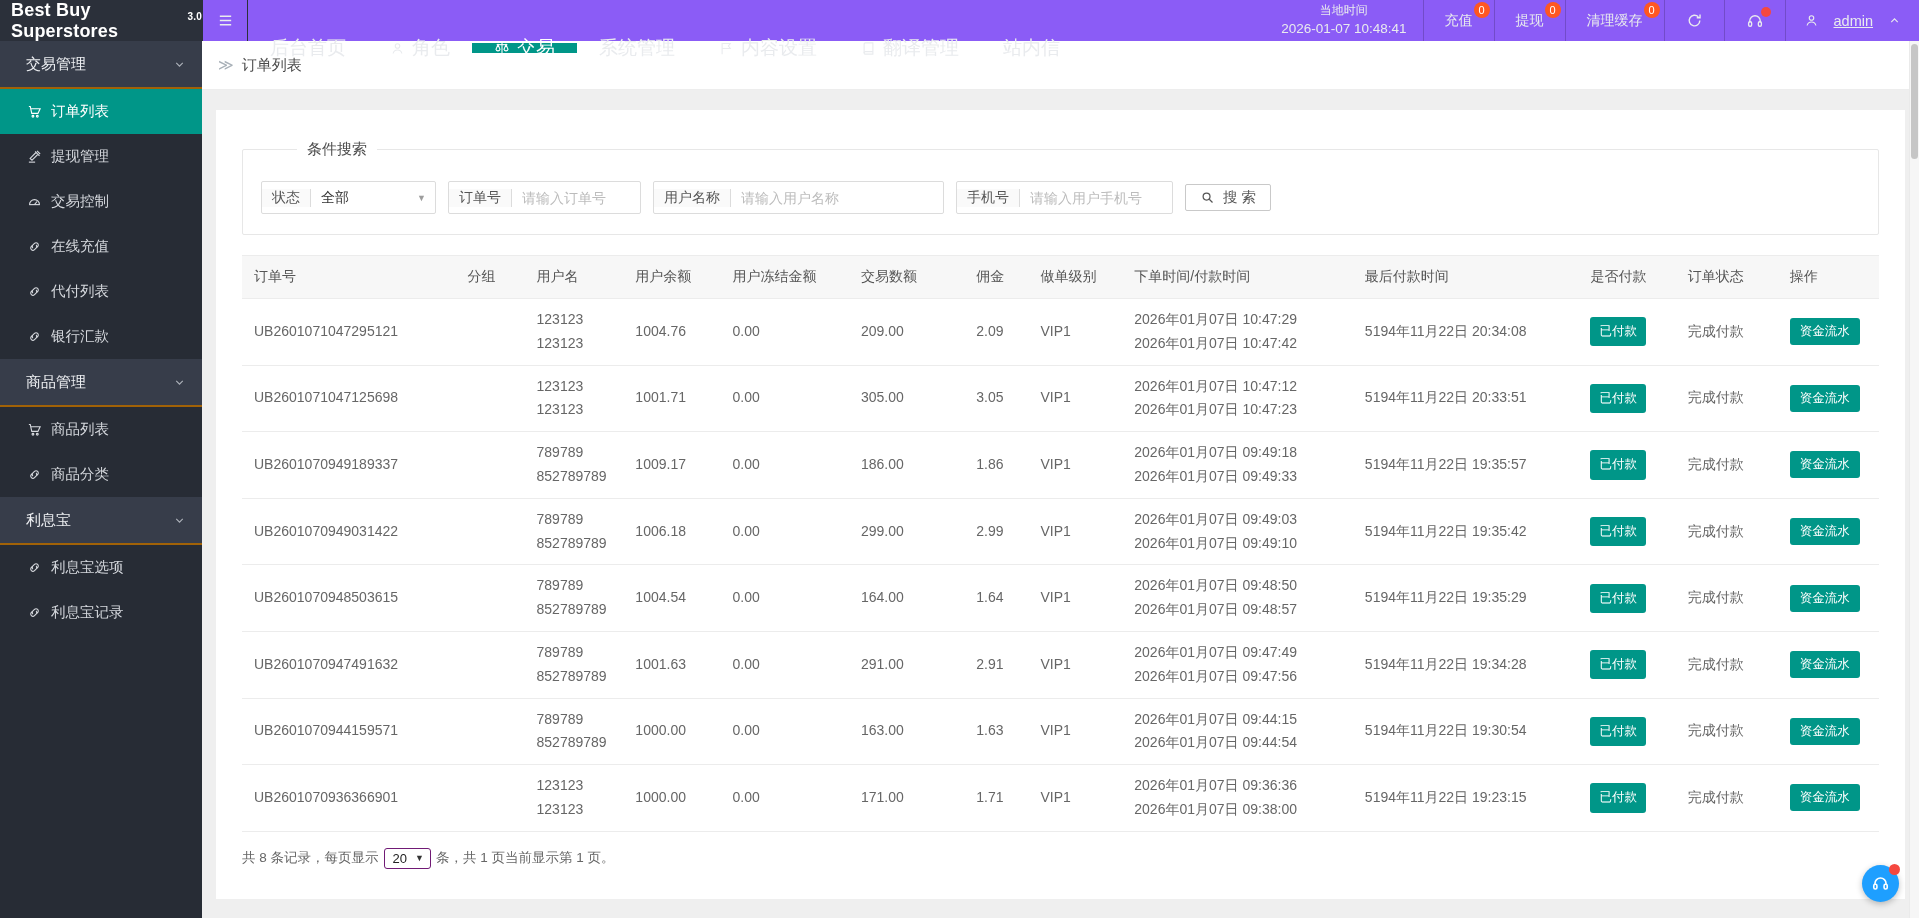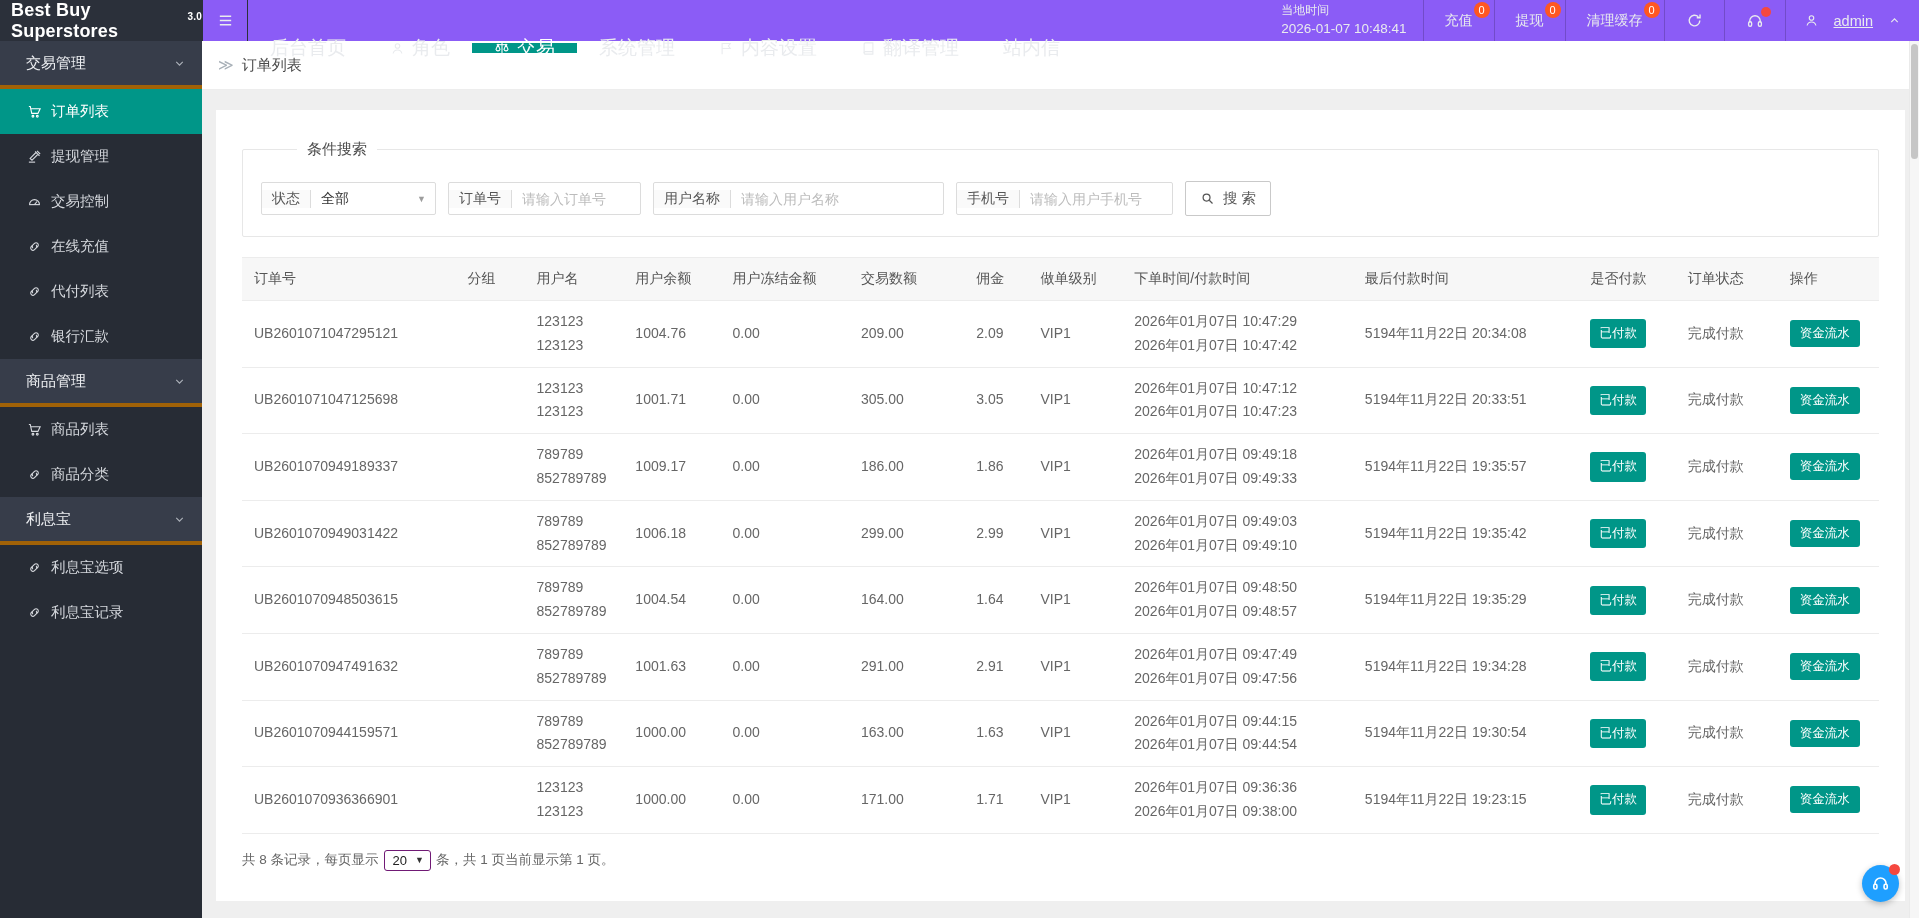--- a/index.html
+++ b/index.html
@@ -9,31 +9,31 @@
 
   
   .topbar { position:fixed; top:0; left:0; width:1919px; height:41px; background:#8b5cf6; display:flex; align-items:stretch; color:#e9ebee; z-index:50; }
   .logo { width:202px; background:#2b303a; display:flex; align-items:center; padding-left:11px; color:#fff; font-size:18px; font-weight:bold; letter-spacing:.2px; flex:0 0 auto; }
   .logo sup { font-size:10px; font-weight:bold; margin-left:3px; transform:translateY(-4px); }
   .menu-toggle { width:46px; display:flex; align-items:center; justify-content:center; border-left:1px solid #2b303a; border-right:1px solid #2b303a; cursor:pointer; }
   .nav { display:flex; align-items:stretch; }
   .nav-item { display:flex; align-items:center; gap:7px; padding:5px 22px; font-size:19px; cursor:pointer;margin-top:43px; }
   .nav-item.active { background:#009688; color:#fff; }
   .tb-right { margin-left:auto; display:flex; align-items:stretch; }
-  .tb-time { display:flex; flex-direction:column; justify-content:center; padding:0 16px; line-height:1.45; }
+  .tb-time { display:flex; flex-direction:column; justify-content:center; align-items:center; padding:0 16px; line-height:1.45; }
   .tb-time .t1 { font-size:12px; }
   .tb-time .t2 { font-size:13.5px; }
   .tb-item { position:relative; display:flex; align-items:center; gap:6px; padding:0 21px; font-size:14px; border-left:1px solid rgba(0,0,0,.18); cursor:pointer; }
   .num-badge { position:absolute; top:2px; right:4px; min-width:16px; height:16px; border-radius:8px; background:#ff5722; color:#fff; font-size:11px; display:flex; align-items:center; justify-content:center; padding:0 4px; }
   .dot-badge { position:absolute; top:7px; right:14px; width:10px; height:10px; border-radius:50%; background:#f5483f; }
   .tb-user { display:flex; align-items:center; gap:15px; padding:0 18px; border-left:1px solid rgba(0,0,0,.18); font-size:14.5px; cursor:pointer;text-decoration:underline; }
 
   
   .sidebar { position:fixed; top:41px; left:0; bottom:0; width:202px; background:#272c35; z-index:40; }
-  .side-group { position:relative; height:48px; display:flex; align-items:center; padding-left:26px; background:#373d4a; color:#edeff2; font-size:15px; border-bottom:4px solid #a16207; cursor:pointer; }
+  .side-group { position:relative; height:48px; display:flex; align-items:center; padding-left:26px; background:#373d4a; color:#edeff2; font-size:15px; border-bottom:2px solid #a16207; cursor:pointer; }
   .side-group .chev { position:absolute; right:16px; color:#aeb3bb; }
   .side-item { height:45px; display:flex; align-items:center; gap:9px; padding-left:27px; color:#d6d9de; font-size:14.5px; cursor:pointer; }
   .side-item.active { background:#009688; color:#fff; }
 
   
   .main { margin-left:202px; margin-top:41px; }
   .breadcrumb-bar { height:49px; background:#fff; display:flex; align-items:center; padding-left:16px; gap:8px; border-bottom:1px solid #ededed; }
   .bc-sep { color:#a8b0b8; font-size:15px; }
   .bc-title { color:#4a4a4a; font-size:15px; }
   .content { padding:20px 14px 0 14px;border-radius:15px; }
@@ -43,21 +43,21 @@
   fieldset.search { border:1px solid #e7e7e7; border-radius:2px; padding:22px 18px 20px 18px; margin-top:6px; }
   fieldset.search legend { margin-left:36px; padding:0 10px; font-size:15px; color:#4d4d4d; }
   .filters { display:flex; align-items:center; gap:12px; }
   .igroup { display:flex; align-items:center; height:33px; border:1px solid #dcdcdc; border-radius:2px; background:#fff; overflow:hidden; }
   .iaddon { background:#fafafa; border-right:1px solid #dcdcdc; display:flex; align-items:center; padding:0 10px; font-size:14px; color:#555; white-space:nowrap; }
   .igroup input { border:none; outline:none; padding:0 10px; font-size:14px; color:#333; font-family:inherit; }
   .igroup input::placeholder { color:#bcbcbc; }
   .sel-box { position:relative; display:flex; align-items:center; width:124px; padding:0 22px 0 10px; font-size:14px; color:#333; cursor:pointer; }
   .sel-box .caret { position:absolute; right:9px; font-size:9px; color:#9d9d9d; }
   .in-order { width:128px; } .in-user { width:212px; } .in-phone { width:152px; } .in-time { width:142px; }
-  .search-btn { height:35px; display:flex; align-items:center; gap:8px; padding:0 14px; background:#fff; border:1px solid #c9c9c9; border-radius:2px; font-size:14.5px; color:#555; cursor:pointer; font-family:inherit; }
+  .search-btn { height:27px; display:flex; align-items:center; gap:8px; padding:0 14px; background:#fff; border:1px solid #c9c9c9; border-radius:2px; font-size:14.5px; color:#555; cursor:pointer; font-family:inherit; }
 
   
   table.grid { width:100%; border-collapse:collapse; table-layout:fixed; margin-top:20px; }
   table.grid th { background:#f7f7f7; border-top:1px solid #ececec; border-bottom:1px solid #ececec; font-weight:400; color:#555; font-size:14px; text-align:left; padding:12px 8px; white-space:nowrap; overflow:hidden; }
   table.grid td { border-bottom:1px solid #ececec; color:#666; font-size:14px; padding:9px 8px; line-height:1.7; vertical-align:middle; overflow:hidden; }
   table.grid th:first-child, table.grid td:first-child { padding-left:12px; }
   .badge-paid { display:inline-block; background:#009688; color:#fff; font-size:12.5px; padding:4px 9px; border-radius:3px; }
   .btn-flow { display:inline-block; background:#009688; color:#ffffff; font-size:12.5px; padding:5px 10px; border-radius:3px; border:none; cursor:pointer; font-family:inherit; }
 
   

